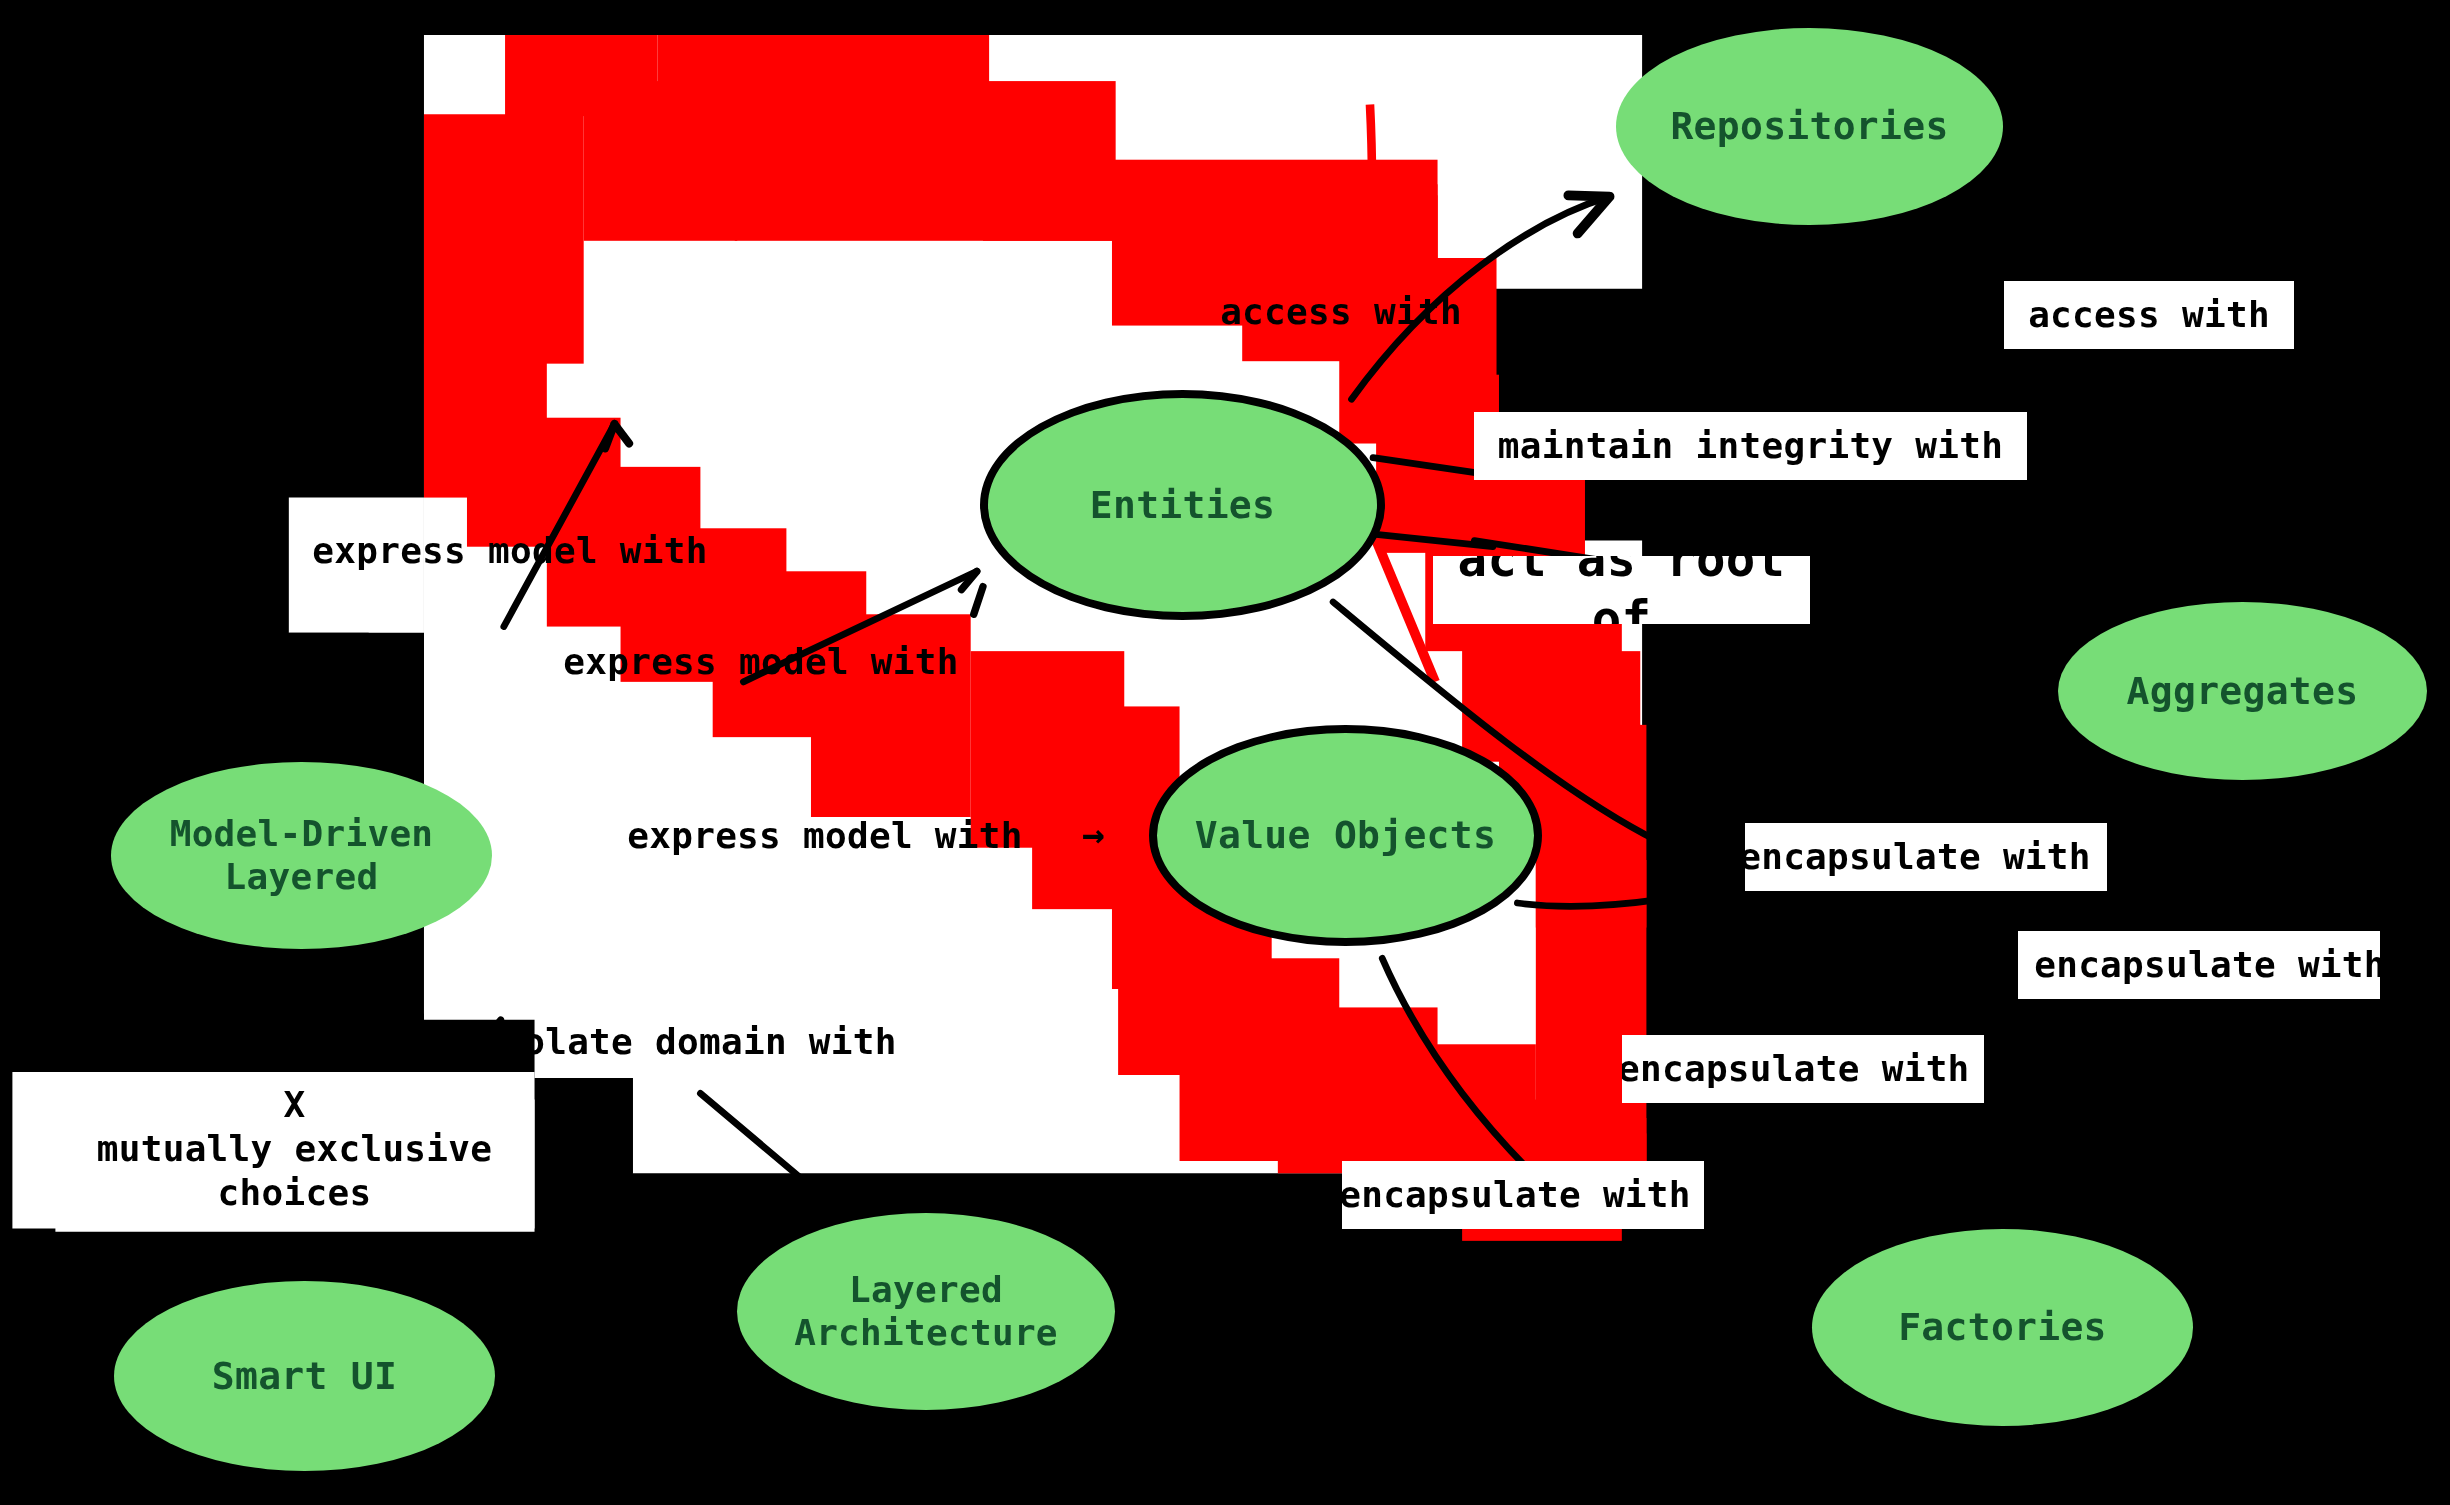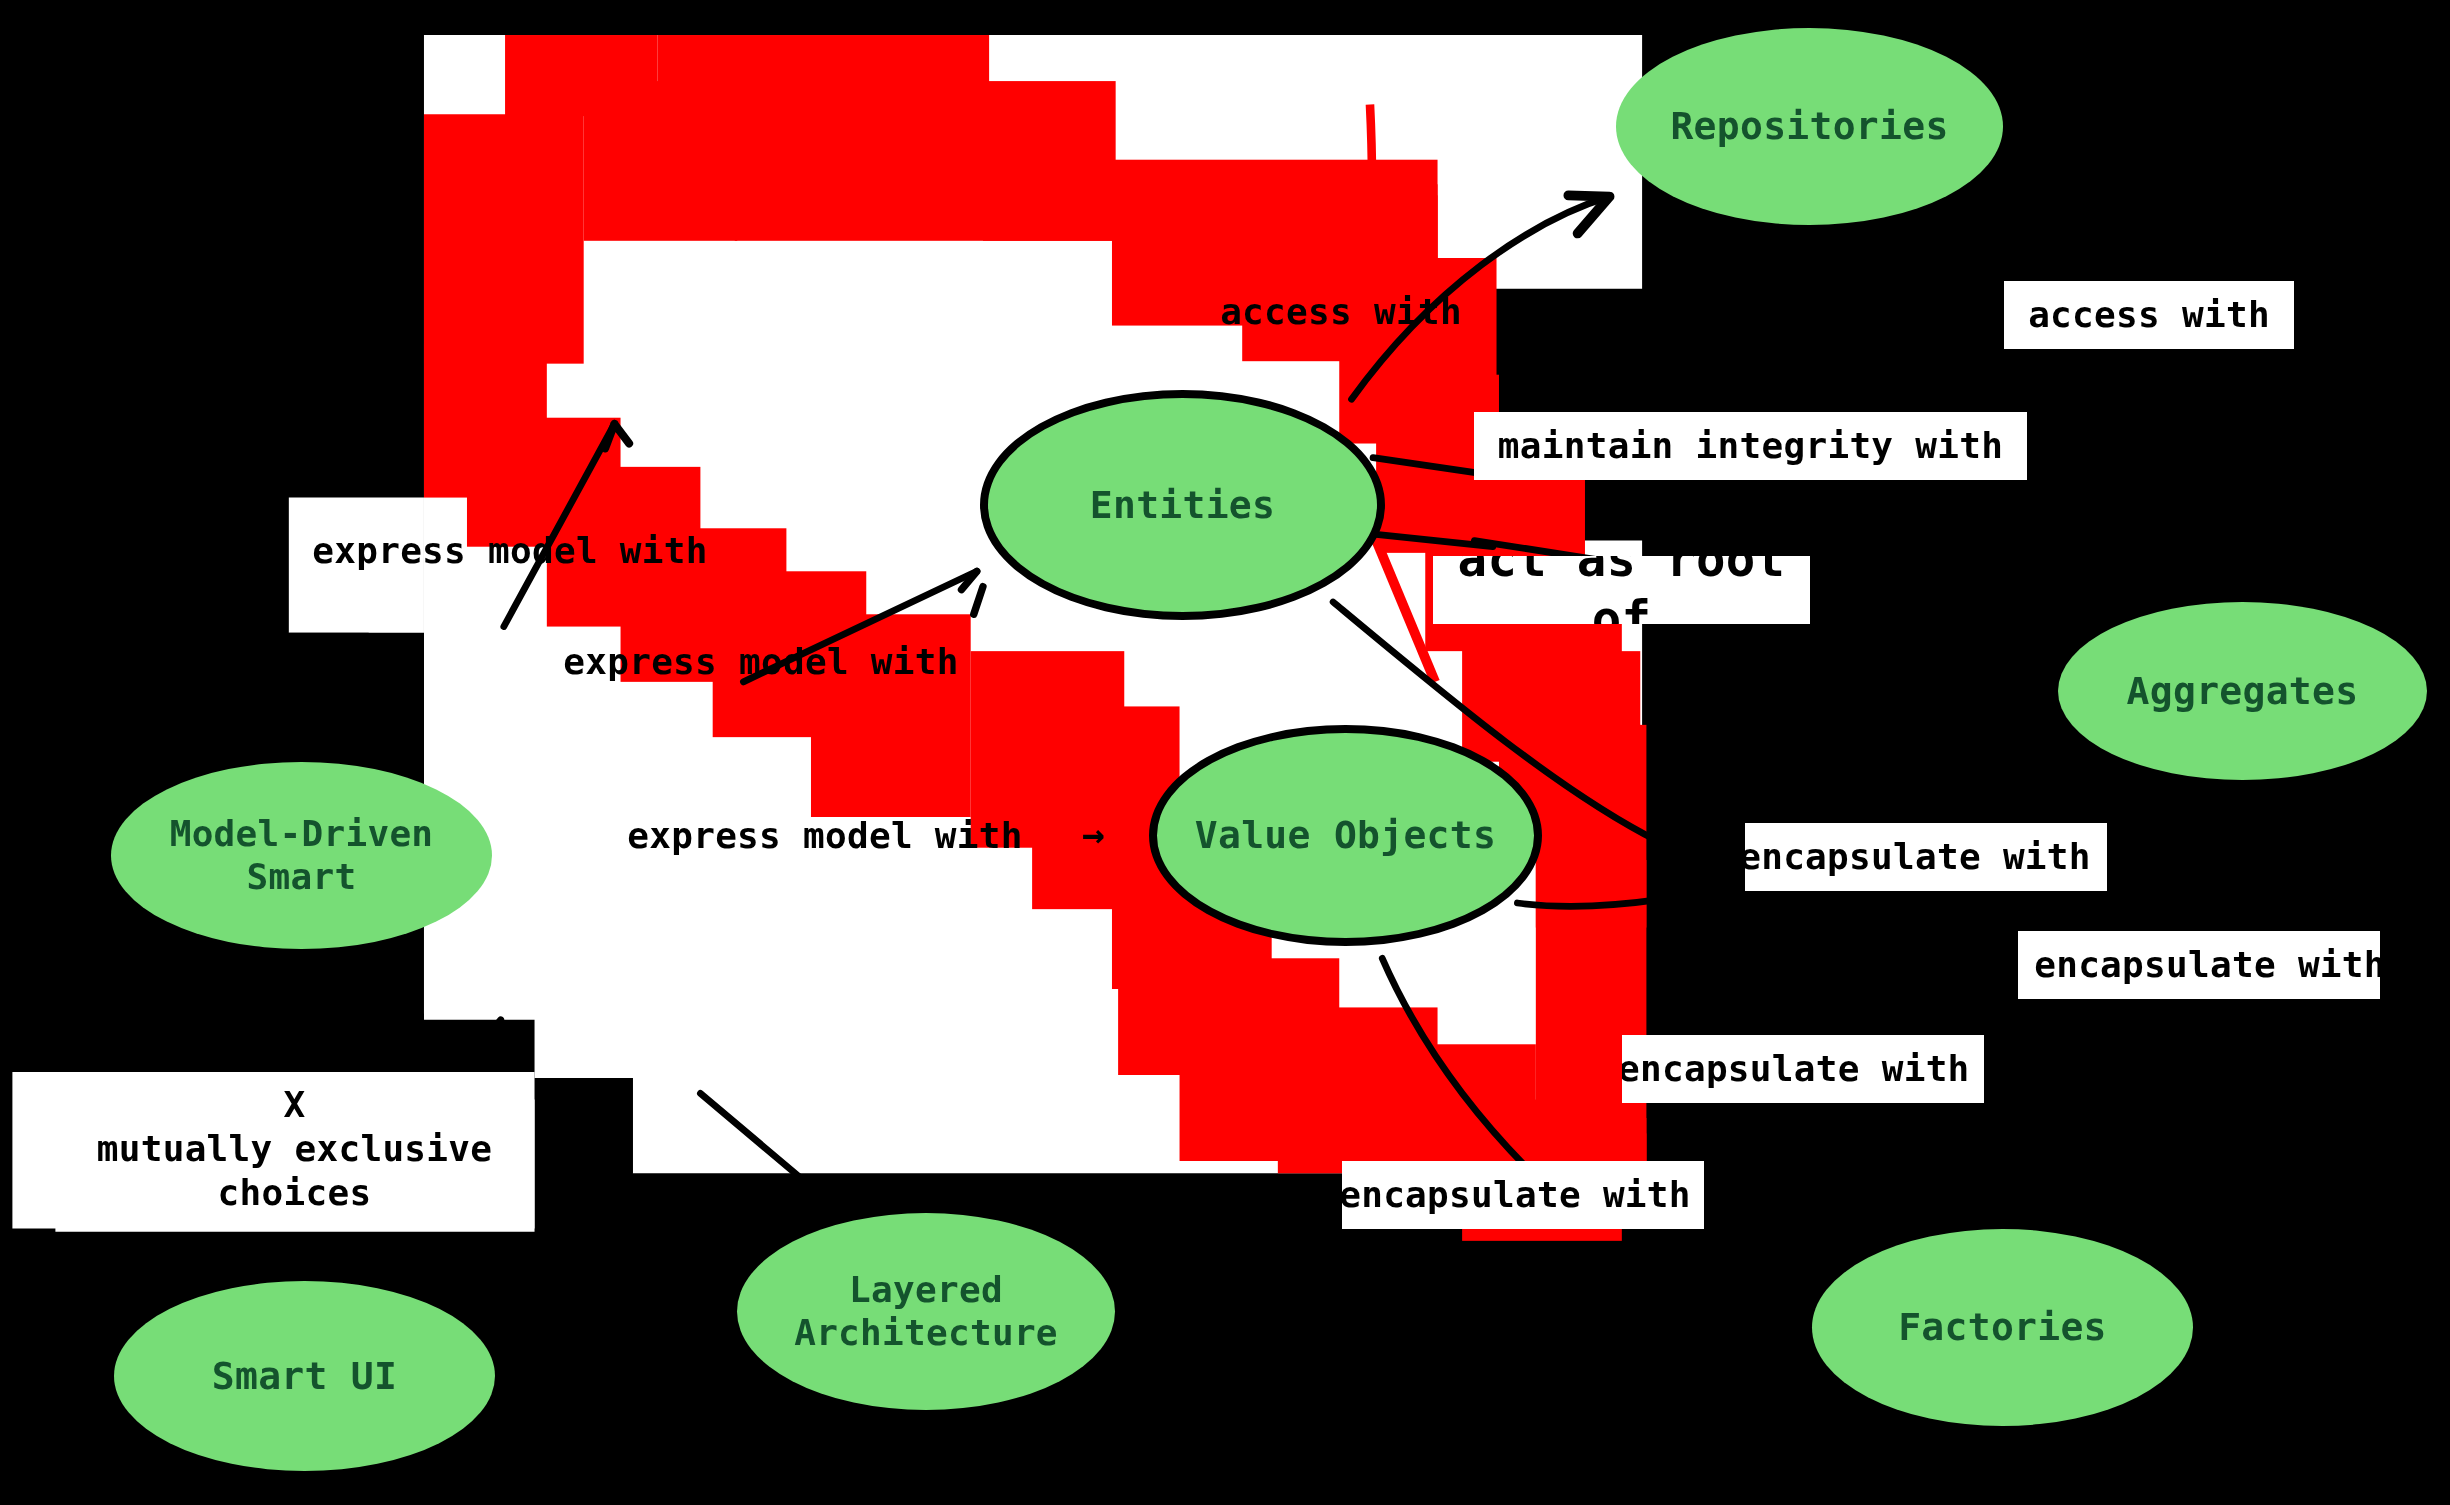--- a/index.html
+++ b/index.html
@@ -174,21 +174,21 @@
   <div class="node" style="left:1616px; top:28px; width:387px; height:197px; background:#77dd77; font-size:38px;">
     <span>Repositories</span>
   </div>
 
   <div class="node" style="left:2058px; top:602px; width:369px; height:178px; background:#77dd77; font-size:38px;">
     <span>Aggregates</span>
   </div>
 
   <div class="node" style="left:111px; top:762px; width:381px; height:187px; background:#77dd77; font-size:36px;">
     <span>Model-Driven
-Smart</span>
+Layered</span>
   </div>
 
   <div class="node" style="left:114px; top:1281px; width:381px; height:190px; background:#77dd77; font-size:38px;">
     <span>Smart UI</span>
   </div>
 
   <div class="node" style="left:737px; top:1213px; width:378px; height:197px; background:#77dd77; font-size:36px;">
     <span>Layered
 Architecture</span>
   </div>
@@ -238,20 +238,23 @@
   </div>
 
   <div class="label clip" style="left:1622px; top:1035px; width:362px; height:68px; font-size:36px;">
     <span class="inner" style="white-space:nowrap; margin-left:-18.4px;">encapsulate with</span>
   </div>
 
   <div class="label clip" style="left:1342px; top:1161px; width:362px; height:68px; font-size:36px;">
     <span class="inner" style="white-space:nowrap; margin-left:-16px;">encapsulate with</span>
   </div>
 
+  <div class="label noclip" style="left:473px; top:1008px; width:430px; height:68px; font-size:36px; background:transparent;">
+    <span class="inner">isolate domain with</span>
+  </div>
 
   <div class="label noclip" style="left:52px; top:1072px; width:485px; height:154px; font-size:36px; background:transparent; flex-direction:column;">
     <span class="inner">X
 mutually exclusive
 choices</span>
   </div>
 
 </div>
 
 

